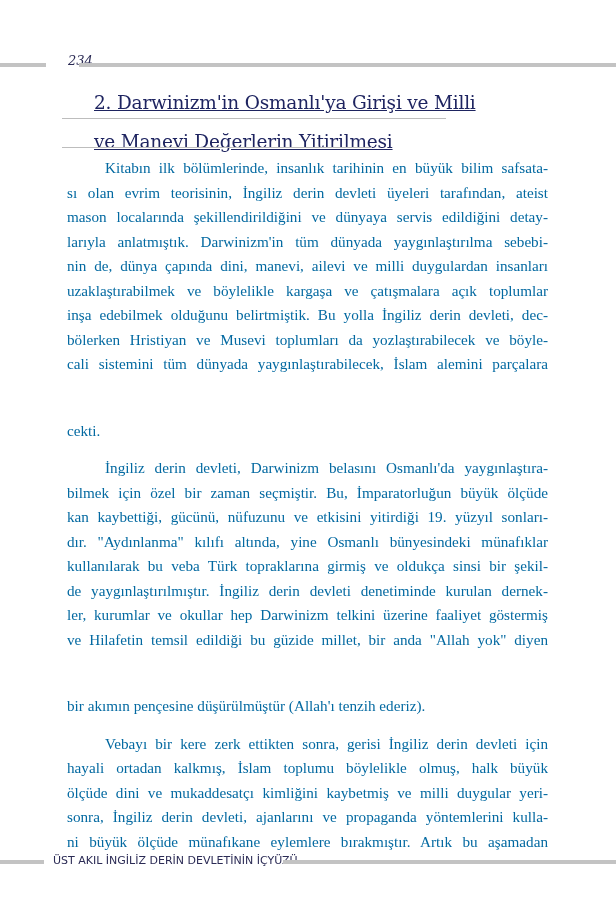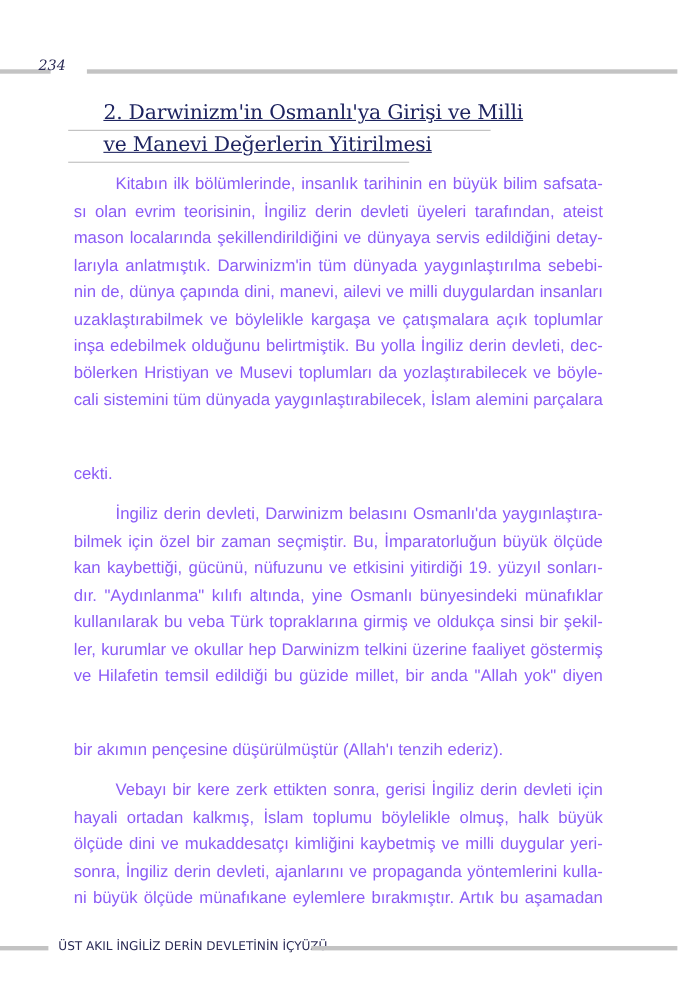--- a/index.html
+++ b/index.html
@@ -1,28 +1,28 @@
 <!DOCTYPE html>
 <html><head>
   <meta charset="utf-8">
   <style>
     html, body { margin: 0; padding: 0; background: #ffffff; }
     body { width: 616px; height: 912px; position: relative; overflow: hidden; }
 
     .header-rule-left { position: absolute; left: 0; top: 63px; width: 46px; height: 4px; background: #c3c3c3; }
     .header-rule-right { position: absolute; left: 79px; top: 63px; width: 537px; height: 4px; background: #c3c3c3; }
-    .page-number { position: absolute; left: 35px; top: 53px; font-family: "DejaVu Serif", serif; font-style: italic; font-size: 13px; color: #2b2b55; letter-spacing: 0px; }
+    .page-number { position: absolute; left: 68px; top: 53px; font-family: "DejaVu Serif", serif; font-style: italic; font-size: 13px; color: #2b2b55; letter-spacing: 0px; }
 
     .title { position: absolute; left: 94px; font-family: "DejaVu Serif", serif; font-size: 18.5px; color: #1e2460; letter-spacing: -0.2px; white-space: nowrap; line-height: 1; text-decoration: underline; }
     .title-line-1 { top: 94px; }
-    .title-line-2 { top: 123px; }
+    .title-line-2 { top: 133px; }
     .title-underline-1 { position: absolute; left: 62px; top: 118px; width: 384px; height: 1px; background: #bdbdbd; }
     .title-underline-2 { position: absolute; left: 62px; top: 147px; width: 310px; height: 1px; background: #bdbdbd; }
 
-    .body-text { position: absolute; left: 67px; width: 481px; top: 156px; font-family: Liberation Sans, sans-serif; font-size: 15.2px; line-height: 24.5px; color: #8b5cf6; }
+    .body-text { position: absolute; left: 67px; width: 481px; top: 156px; font-family: Liberation Serif, serif; font-size: 15.2px; line-height: 24.5px; color: #0369a1; }
     .para { margin: 0 0 13px 0; text-align: justify; text-align-last: left; }
     .line { display: block; text-align: justify; text-align-last: justify; white-space: nowrap; }
     .line.last { text-align-last: left; margin-top: 42px; }
     .line.indent { padding-left: 38px; }
 
     .footer-rule-left { position: absolute; left: 0; top: 860px; width: 44px; height: 4px; background: #c3c3c3; }
     .footer-rule-right { position: absolute; left: 283px; top: 860px; width: 333px; height: 4px; background: #c3c3c3; }
     .footer-text { position: absolute; left: 53px; top: 854px; font-family: "DejaVu Sans", sans-serif; font-size: 11px; color: #2b2b55; letter-spacing: 0px; white-space: nowrap; }
   </style>
 </head>
@@ -49,20 +49,21 @@
       <span class="line">bölerken Hristiyan ve Musevi toplumları da yozlaştırabilecek ve böyle-</span>
       <span class="line">cali sistemini tüm dünyada yaygınlaştırabilecek, İslam alemini parçalara</span>
       <span class="line last">cekti.</span>
     </div>
   <div class="para">
       <span class="line indent">İngiliz derin devleti, Darwinizm belasını Osmanlı'da yaygınlaştıra-</span>
       <span class="line">bilmek için özel bir zaman seçmiştir. Bu, İmparatorluğun büyük ölçüde</span>
       <span class="line">kan kaybettiği, gücünü, nüfuzunu ve etkisini yitirdiği 19. yüzyıl sonları-</span>
       <span class="line">dır. "Aydınlanma" kılıfı altında, yine Osmanlı bünyesindeki münafıklar</span>
       <span class="line">kullanılarak bu veba Türk topraklarına girmiş ve oldukça sinsi bir şekil-</span>
+      <span class="line">de yaygınlaştırılmıştır. İngiliz derin devleti denetiminde kurulan dernek-</span>
       <span class="line">ler, kurumlar ve okullar hep Darwinizm telkini üzerine faaliyet göstermiş</span>
       <span class="line">ve Hilafetin temsil edildiği bu güzide millet, bir anda "Allah yok" diyen</span>
       <span class="line last">bir akımın pençesine düşürülmüştür (Allah'ı tenzih ederiz).</span>
     </div>
   <div class="para">
       <span class="line indent">Vebayı bir kere zerk ettikten sonra, gerisi İngiliz derin devleti için</span>
       <span class="line">hayali ortadan kalkmış, İslam toplumu böylelikle olmuş, halk büyük</span>
       <span class="line">ölçüde dini ve mukaddesatçı kimliğini kaybetmiş ve milli duygular yeri-</span>
       <span class="line">sonra, İngiliz derin devleti, ajanlarını ve propaganda yöntemlerini kulla-</span>
       <span class="line">ni büyük ölçüde münafıkane eylemlere bırakmıştır. Artık bu aşamadan</span>

